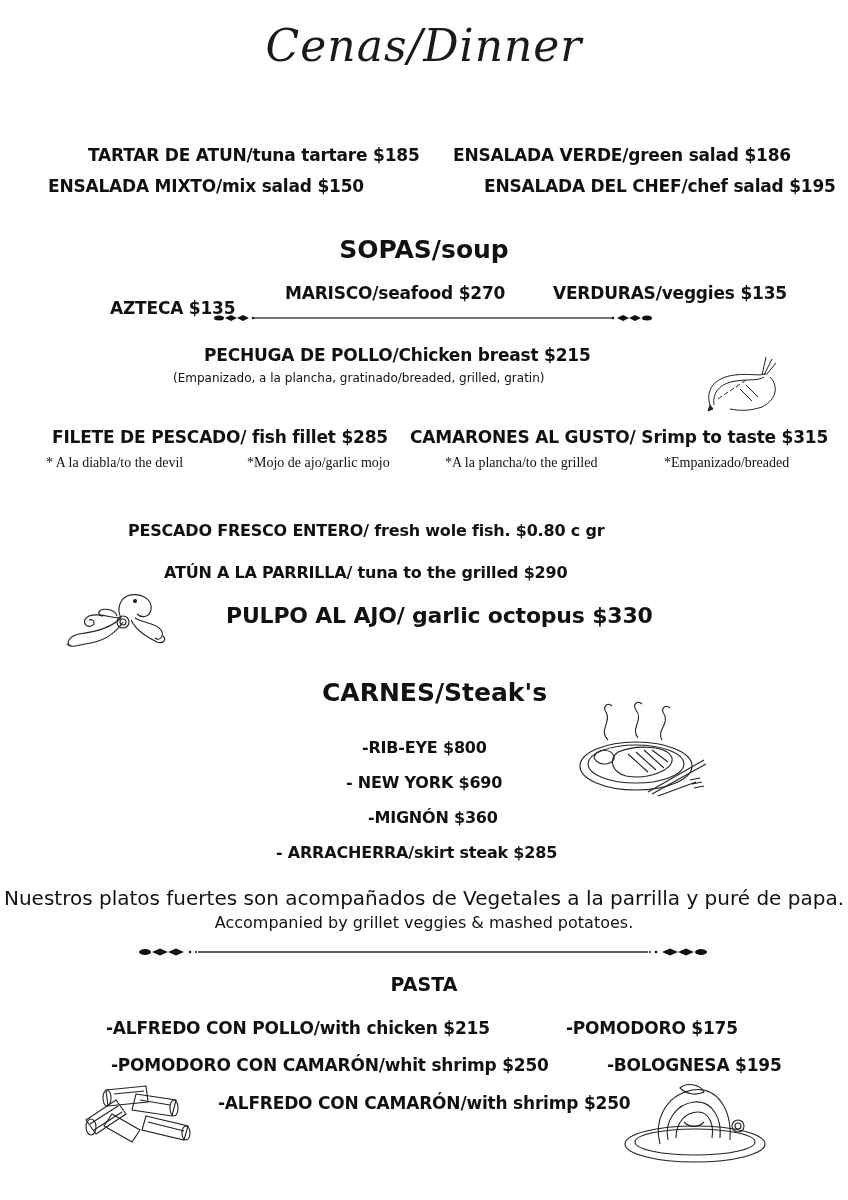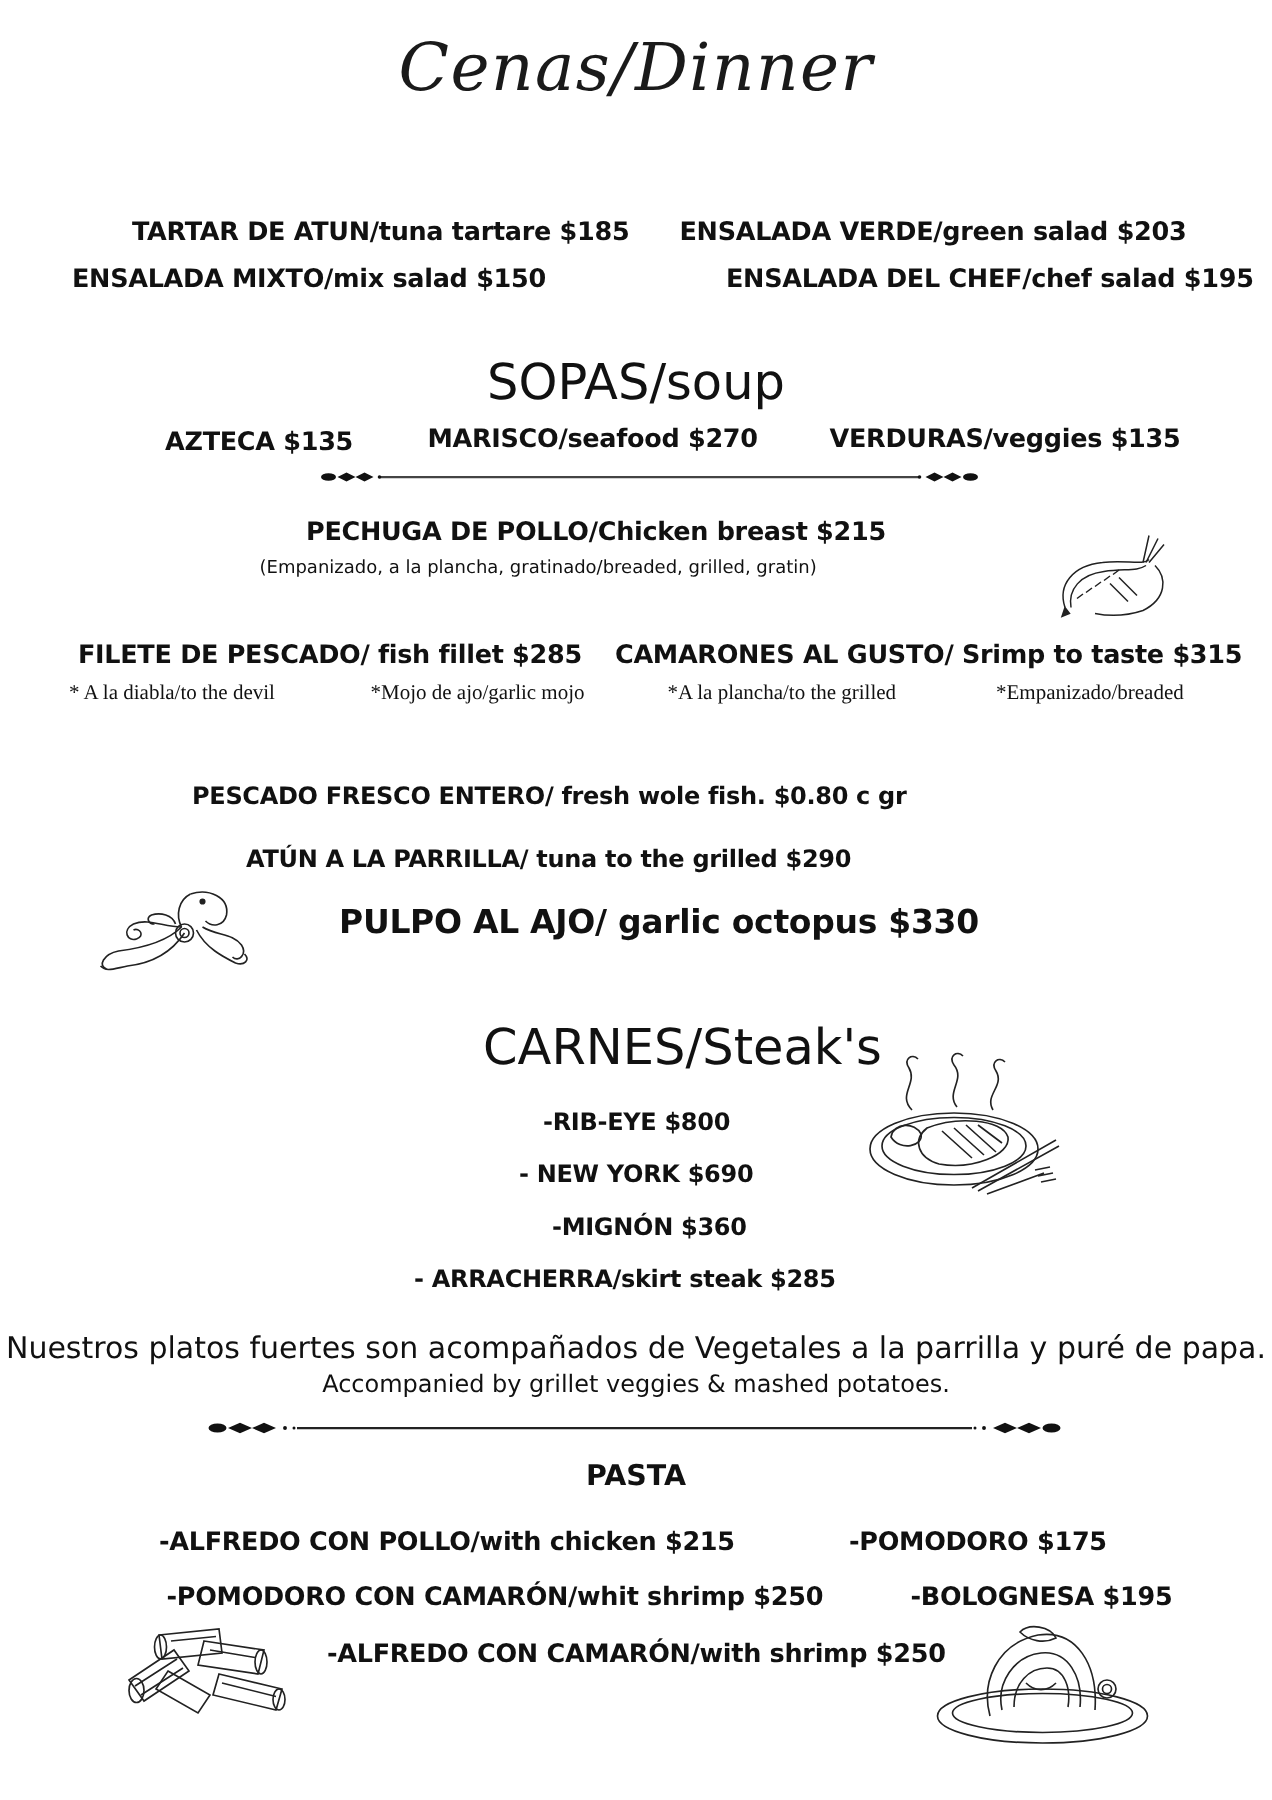--- a/index.html
+++ b/index.html
@@ -4,41 +4,41 @@
 <style>
   html, body { margin: 0; padding: 0; background: #ffffff; }
   body { width: 848px; height: 1200px; position: relative; overflow: hidden; color: #111111;
          font-family: "DejaVu Sans", sans-serif; }
   .abs { position: absolute; white-space: nowrap; }
   .title { font-family: "DejaVu Serif", serif; font-style: italic; font-size: 44px; font-weight: normal;
            left: 0; width: 900px; text-align: center; top: 20px; letter-spacing: 1px; color: #1a1a1a; }
   .item { font-weight: bold; font-size: 17px; letter-spacing: -0.2px; }
   .item.lg { font-size: 16px; }
   .item.xl { font-size: 22px; }
-  .h2 { font-weight: normal; font-size: 33px; }
+  .h2 { font-weight: bold; font-size: 25px; }
   .h3 { font-weight: bold; font-size: 19px; }
   .note { font-size: 12px; font-weight: normal; }
   .small { font-size: 14px; font-weight: normal; font-family: Liberation Serif, serif; }
   .center { left: 0; width: 848px; text-align: center; }
   .divider { position: absolute; height: 12px; }
   .divider svg { display: block; }
   .illus { position: absolute; }
 </style>
 </head>
 <body>
 
 <div class="abs title" style="left:-26px;">Cenas/Dinner</div>
 
 <div class="abs item" style="left:88px; top:145px;">TARTAR DE ATUN/tuna tartare $185</div>
-<div class="abs item" style="left:453px; top:145px;">ENSALADA VERDE/green salad  $203</div>
+<div class="abs item" style="left:453px; top:145px;">ENSALADA VERDE/green salad  $186</div>
 <div class="abs item" style="left:48px; top:176px;">ENSALADA MIXTO/mix salad  $150</div>
 <div class="abs item" style="left:484px; top:176px;">ENSALADA DEL CHEF/chef salad $195</div>
 
 <div class="abs h2 center" style="top:235px;">SOPAS/soup</div>
-<div class="abs item" style="left:110px; top:285px;text-align:right;">AZTECA $135</div>
+<div class="abs item" style="left:110px; top:298px;text-align:right;">AZTECA $135</div>
 <div class="abs item" style="left:285px; top:283px;">MARISCO/seafood  $270</div>
 <div class="abs item" style="left:553px; top:283px;">VERDURAS/veggies  $135</div>
 
 <div class="divider" style="left:213px; top:312px; width:440px;">
   <svg width="440" height="12" viewBox="0 0 440 12">
     <line x1="40" y1="6" x2="400" y2="6" stroke="#444" stroke-width="1.5"></line>
     <ellipse cx="6" cy="6" rx="5" ry="2.5" fill="#111"></ellipse>
     <polygon points="12,6 18,3 24,6 18,9" fill="#111"></polygon>
     <polygon points="24,6 30,3 36,6 30,9" fill="#111"></polygon>
     <circle cx="40" cy="6" r="1.2" fill="#111"></circle>

